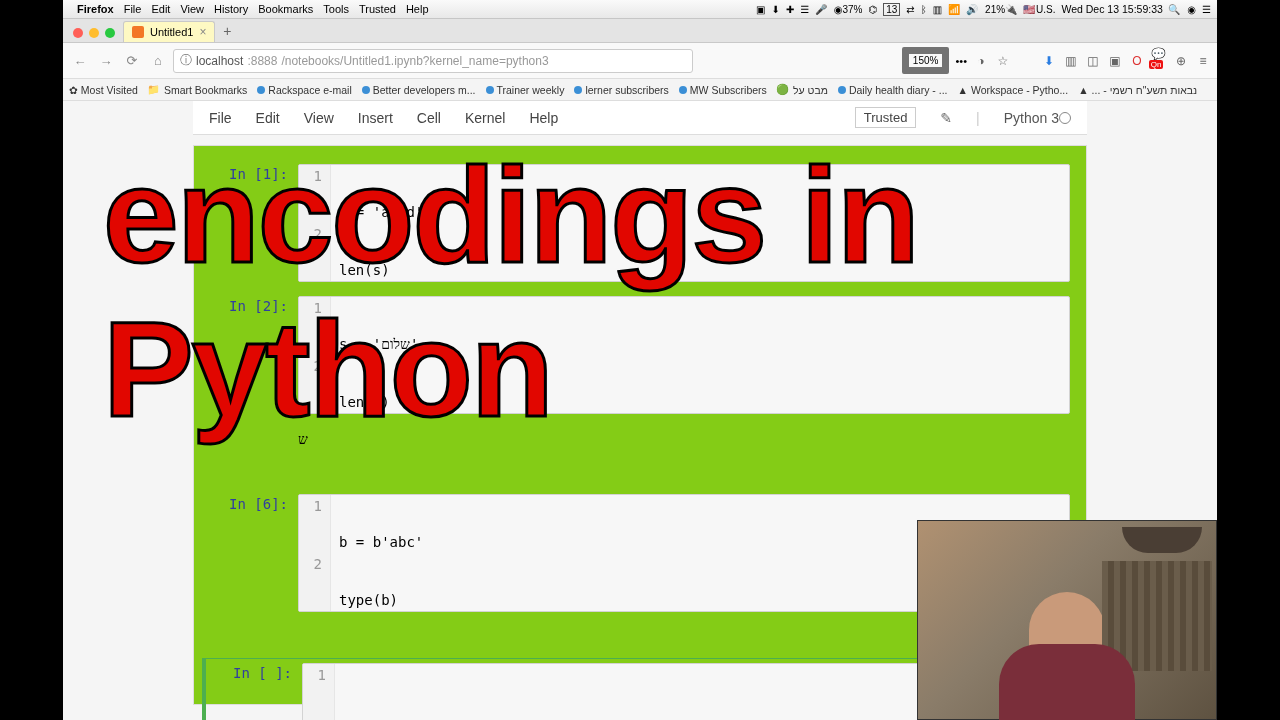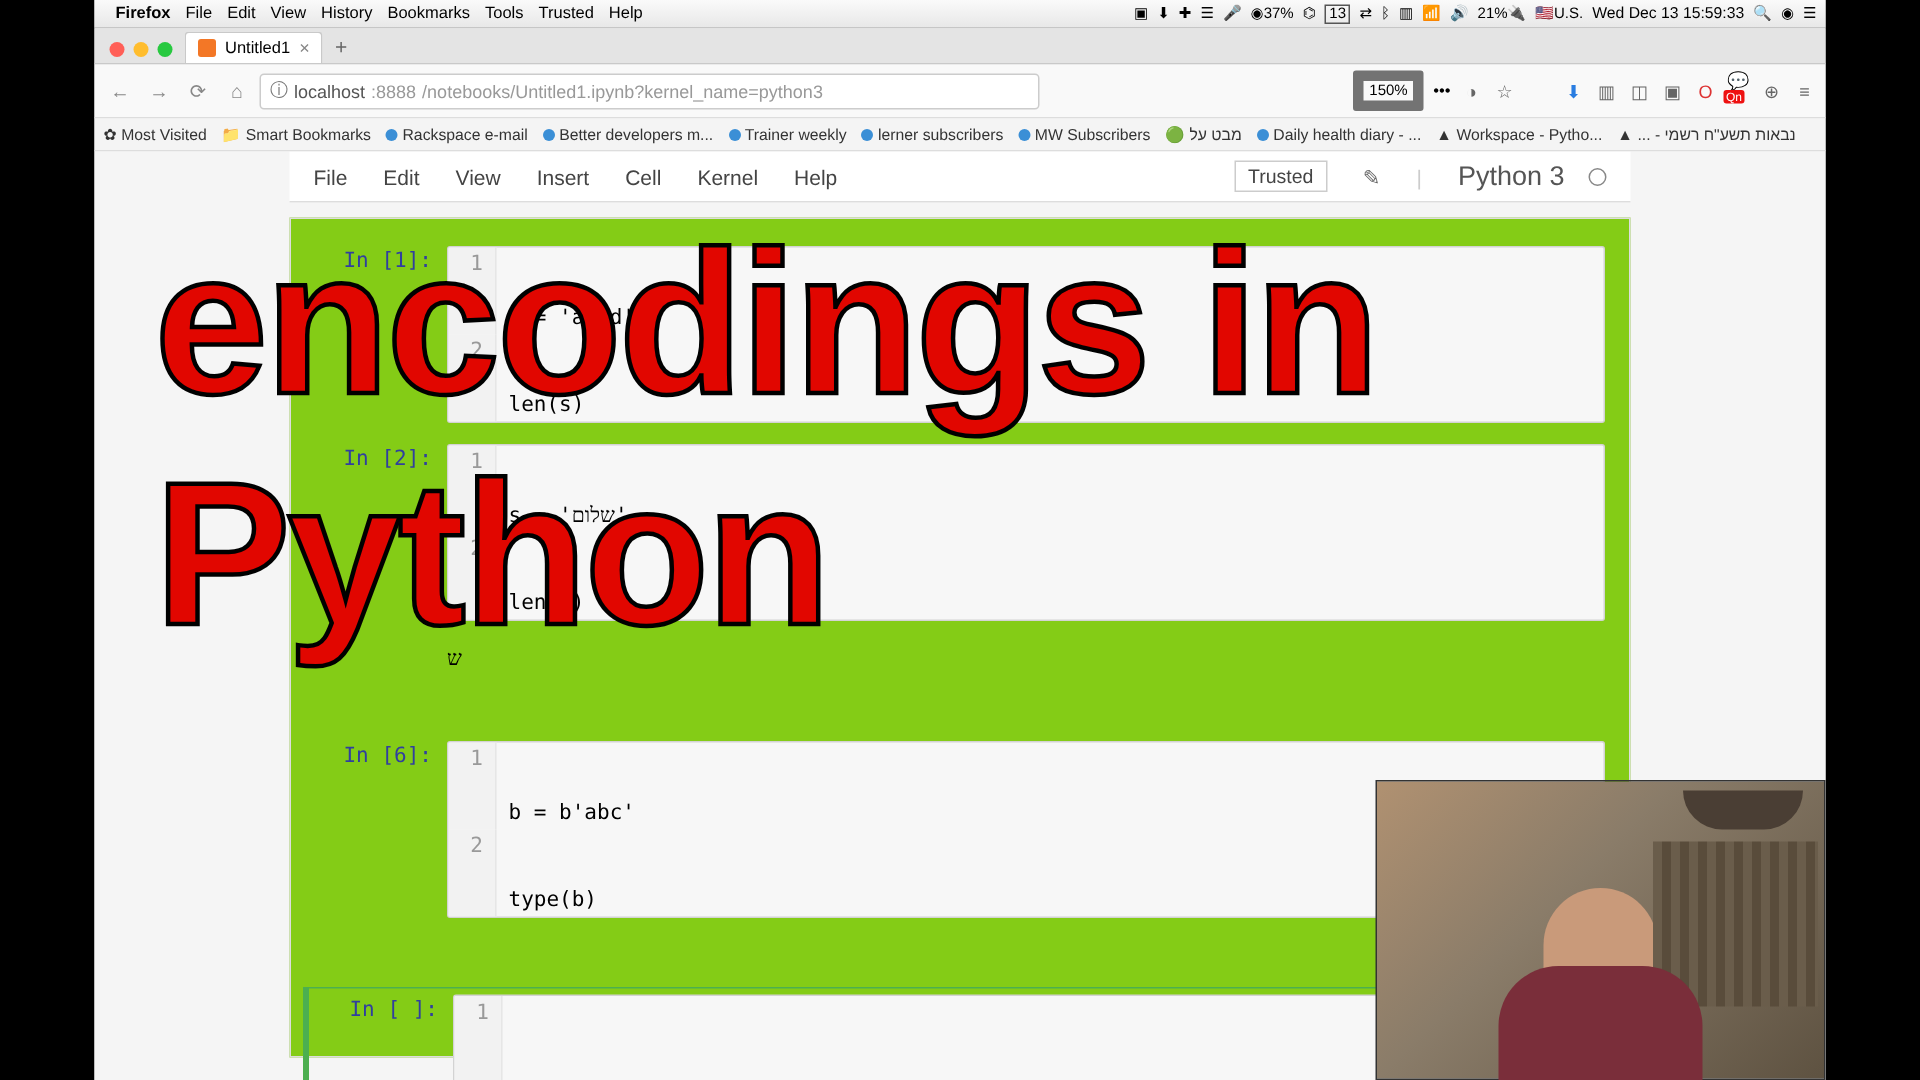--- a/index.html
+++ b/index.html
@@ -17,21 +17,21 @@
 .menubar .m { margin-right: 10px; }
 .menubar .spacer { flex: 1; }
 .menubar .ri { margin-left: 6px; font-size: 10px; display: inline-flex; align-items: center; }
 .menubar .clock { font-size: 10.5px; }
 
 
 .tabstrip { height: 24px; background: #e4e4e4; display: flex; align-items: flex-end; padding: 0 0 0 6px; border-bottom: 1px solid #c9c9c9; }
 .traffic { display: flex; gap: 6px; align-items: center; padding: 0 8px 4px 4px; }
 .tl { width: 10px; height: 10px; border-radius: 50%; }
 .tl.r { background: #ff5f57; } .tl.y { background: #ffbd2e; } .tl.g { background: #28c940; }
-.tab { background: #ffffff; border: 1px solid #c9c9c9; border-bottom: none; border-radius: 3px 3px 0 0; height: 21px; display: flex; align-items: center; padding: 0 8px; font-size: 11px; gap: 6px; }
+.tab { background: #fef9c3; border: 1px solid #c9c9c9; border-bottom: none; border-radius: 3px 3px 0 0; height: 21px; display: flex; align-items: center; padding: 0 8px; font-size: 11px; gap: 6px; }
 .tab .favicon { width: 12px; height: 12px; background: #f37726; border-radius: 2px; }
 .tab .close { color: #888; font-size: 12px; }
 .newtab { width: 24px; text-align: center; color: #666; font-size: 14px; align-self: center; }
 
 .urlbar { height: 36px; background: #f9f9f9; display: flex; align-items: center; padding: 0 6px; gap: 4px; border-bottom: 1px solid #ddd; }
 .urlbar .navbtn { width: 22px; text-align: center; color: #888; font-size: 13px; }
 .urlbar .addr { flex: 0 0 520px; height: 24px; border: 1px solid #ccc; border-radius: 3px; background: #fff; display: flex; align-items: center; padding: 0 6px; font-size: 12px; color: #555; gap: 4px; }
 .urlbar .addr .lock { color: #777; }
 .urlbar .right { margin-left: auto; display: flex; align-items: center; gap: 6px; font-size: 11px; }
 .urlbar .zoom { border: 7px solid #737373; border-radius: 2px; padding: 1px 4px; font-size: 10px; }
@@ -41,21 +41,21 @@
 .bookbar { height: 22px; background: #f4f4f4; display: flex; align-items: center; padding: 0 6px; gap: 10px; font-size: 10.5px; color: #333; border-bottom: 1px solid #ddd; overflow: hidden; }
 .bookbar .bm { display: flex; align-items: center; gap: 3px; white-space: nowrap; }
 .bookbar .drop { width: 8px; height: 8px; background: #3b8fd6; border-radius: 50%; }
 
 
 .jpage { background: #f5f5f5; height: calc(720px - 19px - 24px - 36px - 22px); position: relative; overflow: hidden; }
 .jmenubar { height: 34px; background: #fff; border-bottom: 1px solid #ddd; display: flex; align-items: center; padding: 0 16px; gap: 24px; font-size: 14px; color: #444; margin: 0 130px; }
 .jmenubar .sp { flex: 1; }
 .jmenubar .trusted { border: 1px solid #ccc; padding: 2px 8px; font-size: 13px; }
 .jmenubar .pen { font-size: 14px; color: #666; }
-.jmenubar .kernel { font-size: 18px; color: #555; display:flex; align-items:center; gap:16px; }
+.jmenubar .kernel { font-size: 14px; color: #555; display:flex; align-items:center; gap:0; }
 .jmenubar .kcirc { width: 12px; height: 12px; border: 1.5px solid #888; border-radius: 50%; }
 
 .nbarea { margin: 10px 130px 0; background: #84cc16; border: 1px solid #ddd; padding: 8px 0 24px; height: 560px; position: relative; }
 
 .cell { margin: 6px 8px; padding: 4px 0; }
 .cell .row { display: flex; }
 .prompt { width: 96px; text-align: right; padding-right: 10px; font-family: "Menlo", monospace; font-size: 14px; line-height: 20px; }
 .prompt.in { color: #303f9f; }
 .prompt.out { color: #b71c1c; }
 .codewrap { flex: 1; border: 1px solid #d3d3d3; border-radius: 2px; background: #f7f7f7; margin-right: 8px; }

